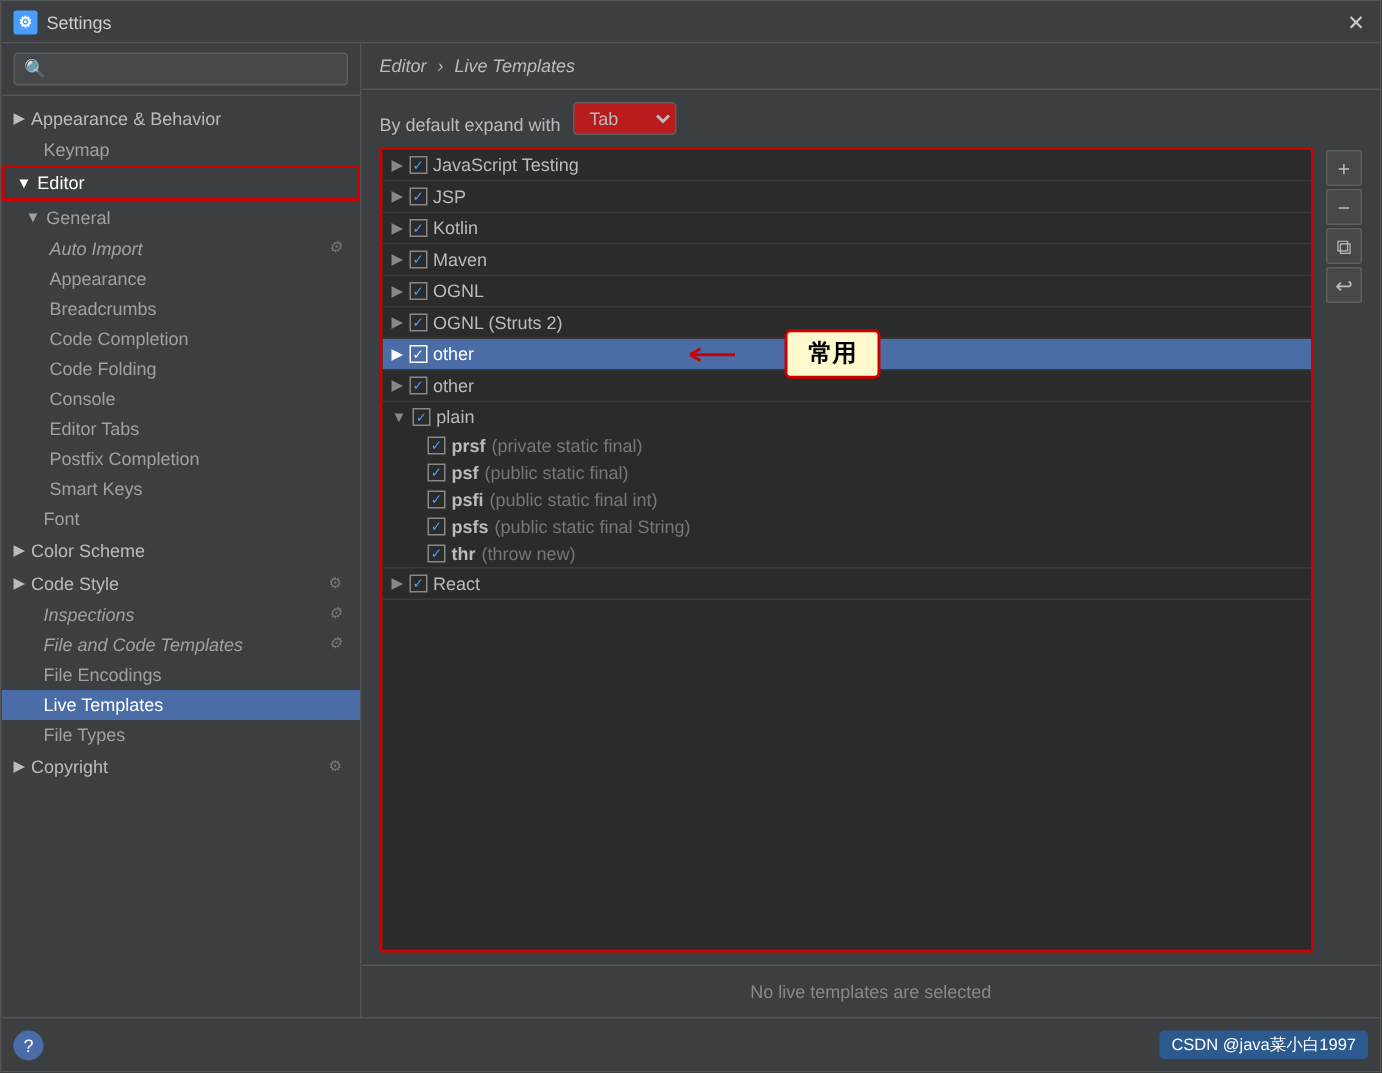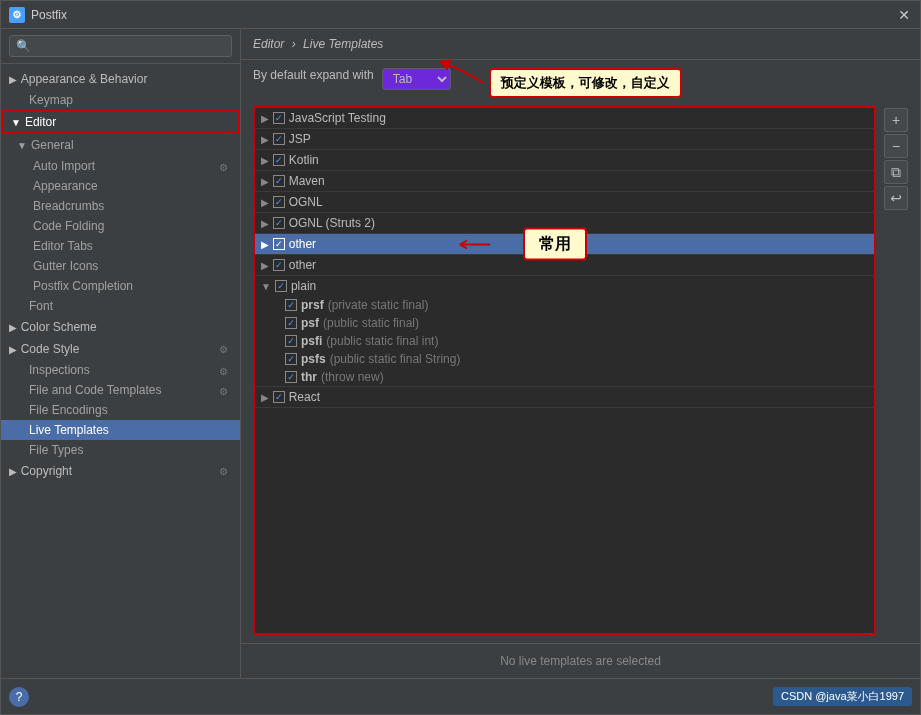--- a/index.html
+++ b/index.html
@@ -152,30 +152,30 @@
       font-size: 12px;
       border-bottom: 1px solid #555;
       flex-shrink: 0;
       font-style: italic;
     }
     .breadcrumb span { color: #bbb; }
     .breadcrumb .separator { margin: 0 4px; }
     .toolbar-row {
       padding: 8px 12px;
       display: flex;
-      align-items: flex-start;
+      align-items: flex-end;
       gap: 8px;
       flex-shrink: 0;
     }
     .toolbar-label {
       color: #bbb;
       font-size: 12px;
     }
     .toolbar-select {
-      background: #6d28d9;
+      background: #b91c1c;
       border: 1px solid #5c5f61;
       color: #bbb;
       padding: 2px 6px;
       font-size: 12px;
       border-radius: 3px;
       cursor: pointer;
     }
     
     .templates-container {
       flex: 1;
@@ -303,34 +303,35 @@
       border: 2px solid #cc0000;
       border-radius: 4px;
       padding: 4px 10px;
       font-size: 13px;
       color: #000;
       font-weight: bold;
       white-space: nowrap;
     }
     .nav-row-with-icon {
       display: flex;
-      align-items: flex-end;
+      align-items: flex-start;
       width: 100%;
+      font-style: italic;
     }
   </style>
 </head>
 <body>
 
 <div class="window">
 
   <div class="titlebar">
     <div class="titlebar-icon">
       <span>⚙</span>
     </div>
-    <span class="titlebar-text">Postfix</span>
+    <span class="titlebar-text">Settings</span>
     <div class="titlebar-controls">
       <button class="titlebar-btn">✕</button>
     </div>
   </div>
 
   <div class="main-content">
 
     <div class="sidebar">
       <div class="search-bar">
         <input class="search-input" type="text" placeholder="🔍" style="">
@@ -357,24 +358,26 @@
         </div>
 
         <div class="nav-sub-item">
           <div class="nav-row-with-icon">
             <span>Auto Import</span>
             <span class="nav-item-icon" style="margin-left:auto;">⚙</span>
           </div>
         </div>
         <div class="nav-sub-item"><span>Appearance</span></div>
         <div class="nav-sub-item"><span>Breadcrumbs</span></div>
+        <div class="nav-sub-item"><span>Code Completion</span></div>
         <div class="nav-sub-item"><span>Code Folding</span></div>
+        <div class="nav-sub-item"><span>Console</span></div>
         <div class="nav-sub-item"><span>Editor Tabs</span></div>
-        <div class="nav-sub-item"><span>Gutter Icons</span></div>
         <div class="nav-sub-item"><span>Postfix Completion</span></div>
+        <div class="nav-sub-item"><span>Smart Keys</span></div>
 
         <div class="nav-item">
           <span>Font</span>
         </div>
 
         <div class="nav-section-header top-level">
           <span class="arrow">▶</span>
           <span>Color Scheme</span>
         </div>
 
@@ -429,31 +432,20 @@
       </div>
 
       <div class="toolbar-row">
         <span class="toolbar-label">By default expand with</span>
         <select class="toolbar-select">
           <option>Tab</option>
           <option>Enter</option>
           <option>Space</option>
         </select>
 
-        <div style="margin-left:30px; position:relative; display:flex; align-items:center;">
-          <svg width="50" height="30" style="position:absolute; left:-50px; top:-10px;">
-            <path d="M 45 25 Q 20 10 5 5" stroke="#cc0000" stroke-width="2" fill="none" marker-end="url(#arrowhead)"></path>
-            <defs>
-              <marker id="arrowhead" markerWidth="6" markerHeight="6" refX="3" refY="3" orient="auto">
-                <path d="M0,0 L6,3 L0,6 Z" fill="#cc0000"></path>
-              </marker>
-            </defs>
-          </svg>
-          <div class="label-annotation">预定义模板，可修改，自定义</div>
-        </div>
       </div>
 
       <div class="templates-container">
         <div class="templates-list">
 
           <div class="tpl-group">
             <div class="tpl-group-header">
               <span class="tpl-arrow">▶</span>
               <div class="tpl-checkbox checked"></div>
               <span>JavaScript Testing</span>

